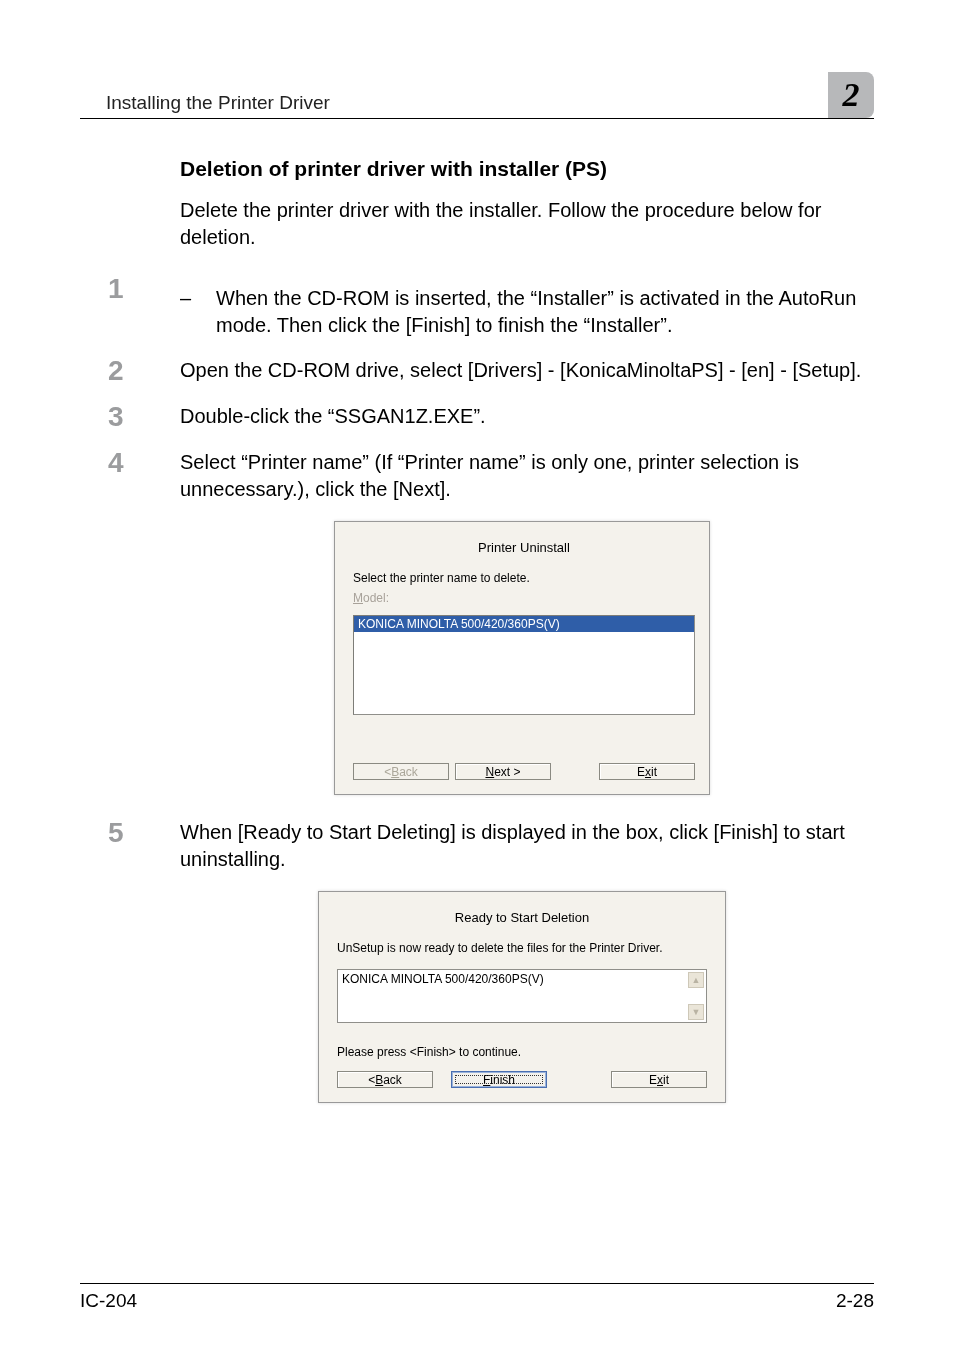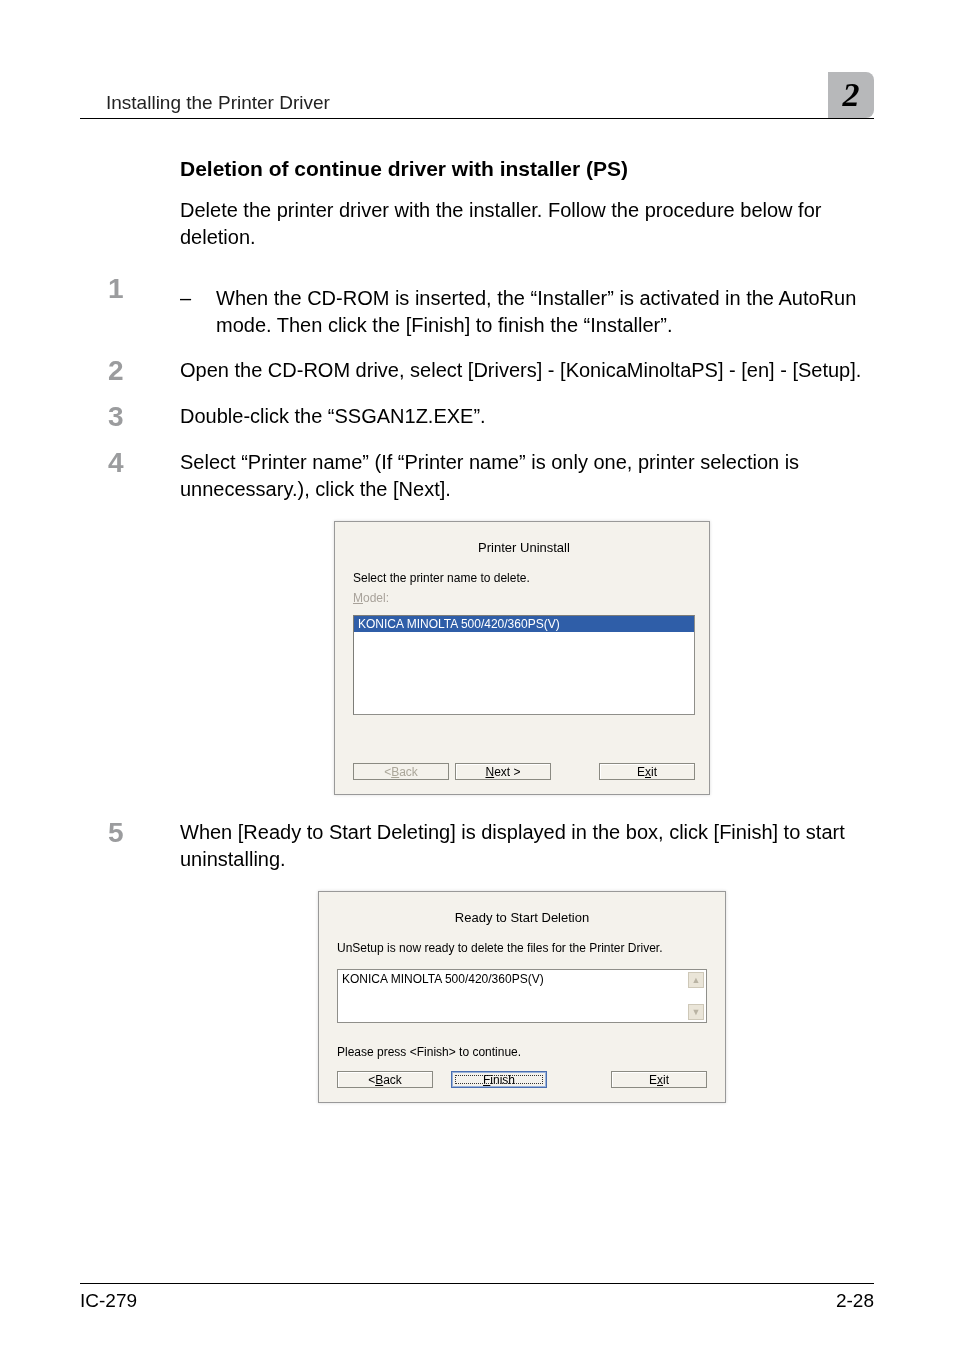--- a/index.html
+++ b/index.html
@@ -214,21 +214,21 @@
 </head>
 <body>
 
 <div class="header-line">
   <div class="header-left">Installing the Printer Driver</div>
   <div class="chapter-badge">2</div>
 </div>
 
 <div class="content">
 
-  <div class="section-title">Deletion of continue driver with installer (PS)</div>
+  <div class="section-title">Deletion of printer driver with installer (PS)</div>
   <div class="intro-para">Delete the printer driver with the installer. Follow the procedure below for deletion.</div>
 
   <div class="step">
     <div class="step-num">1</div>
     <div class="step-body">
       <div class="sub-bullet">
         <div class="sub-dash">–</div>
         <div class="sub-text">When the CD-ROM is inserted, the “Installer” is activated in the AutoRun mode. Then click the [Finish] to finish the “Installer”.</div>
       </div>
     </div>
@@ -282,15 +282,15 @@
       <div class="win-btn">&lt; <span class="underline-letter">B</span>ack</div>
       <div class="win-btn focus"><span class="underline-letter">F</span>inish</div>
       <div class="spacer-flex"></div>
       <div class="win-btn">E<span class="underline-letter">x</span>it</div>
     </div>
   </div>
 
 </div>
 
 <div class="footer">
-  <span>IC-279</span>
+  <span>IC-204</span>
   <span>2-28</span>
 </div>
 
 </body></html>

